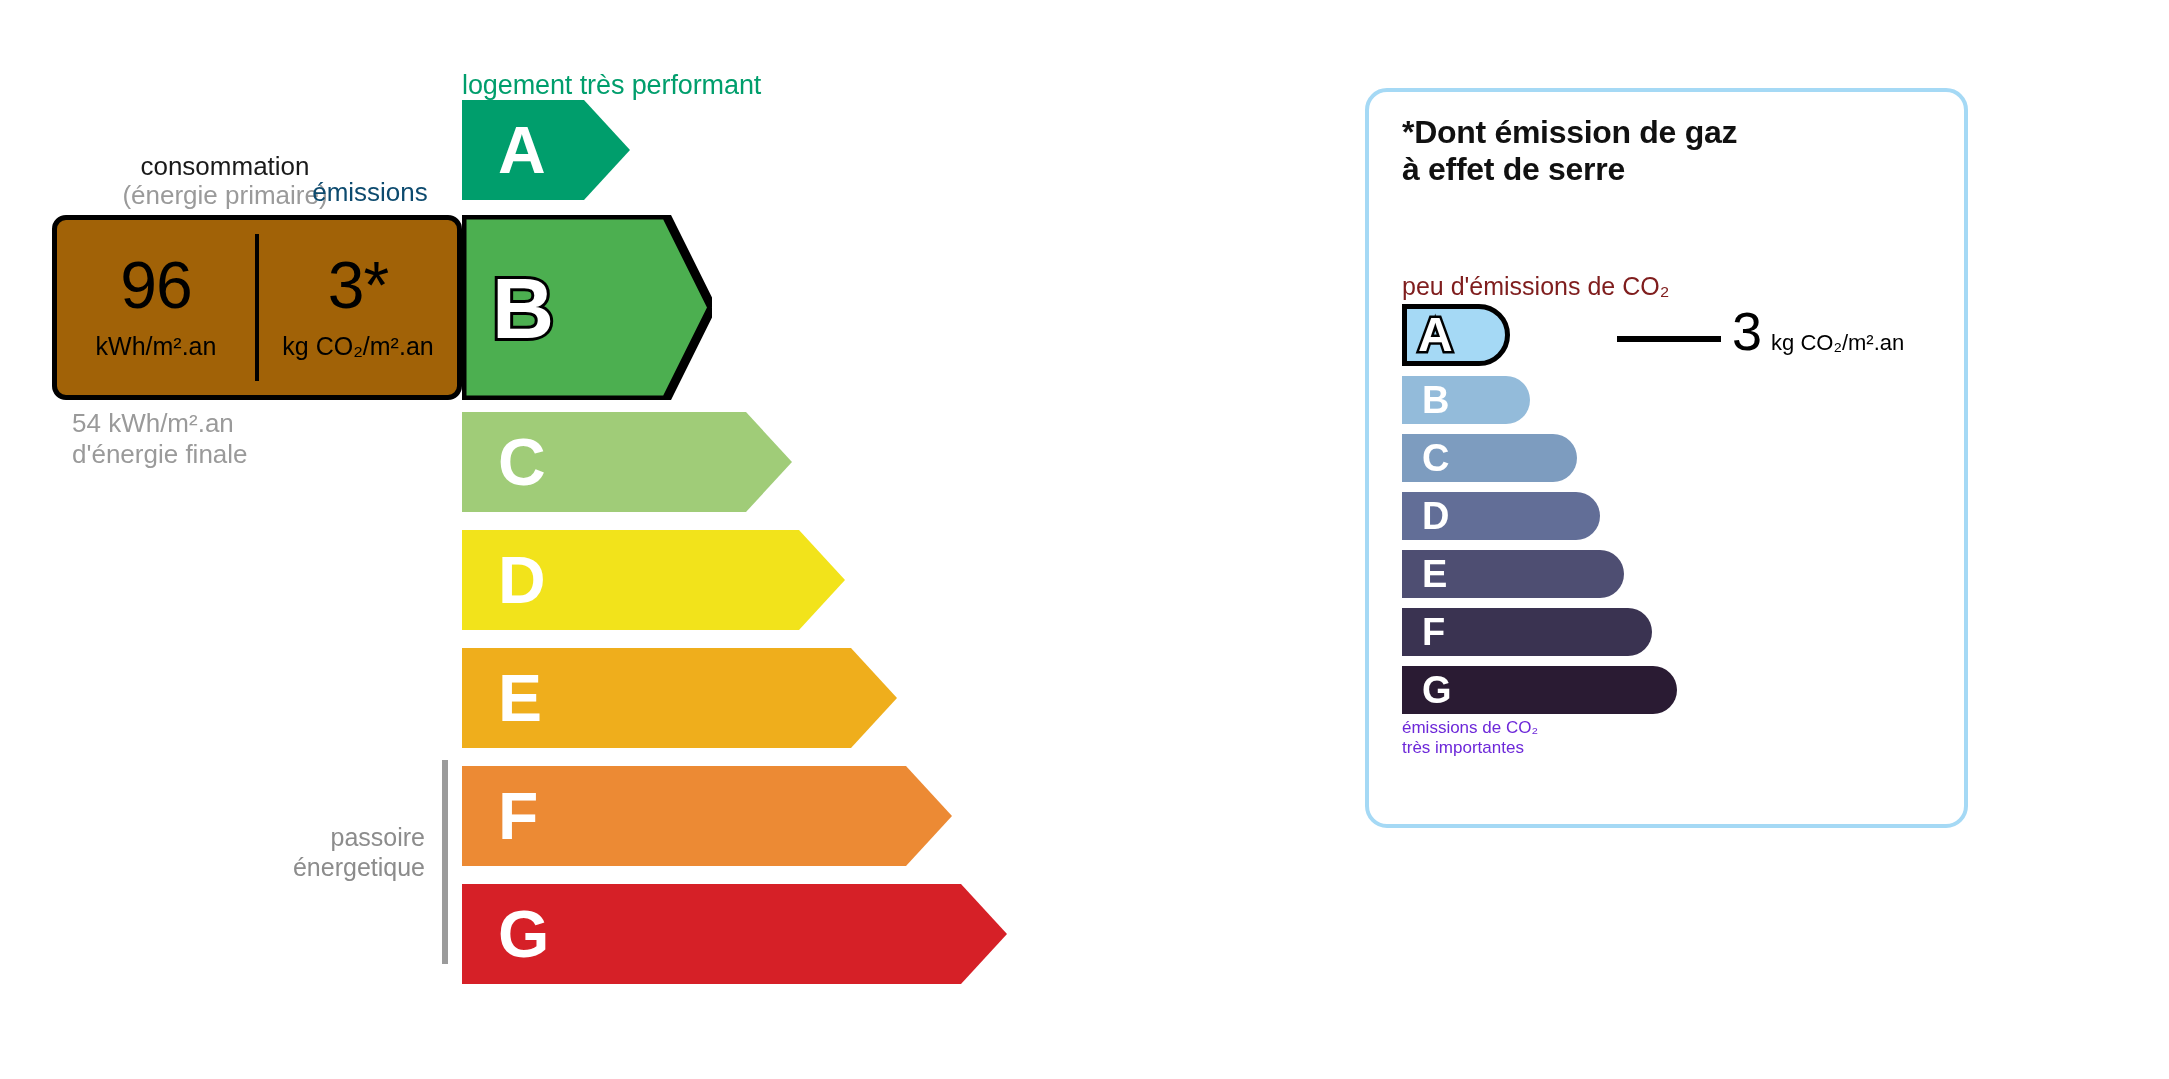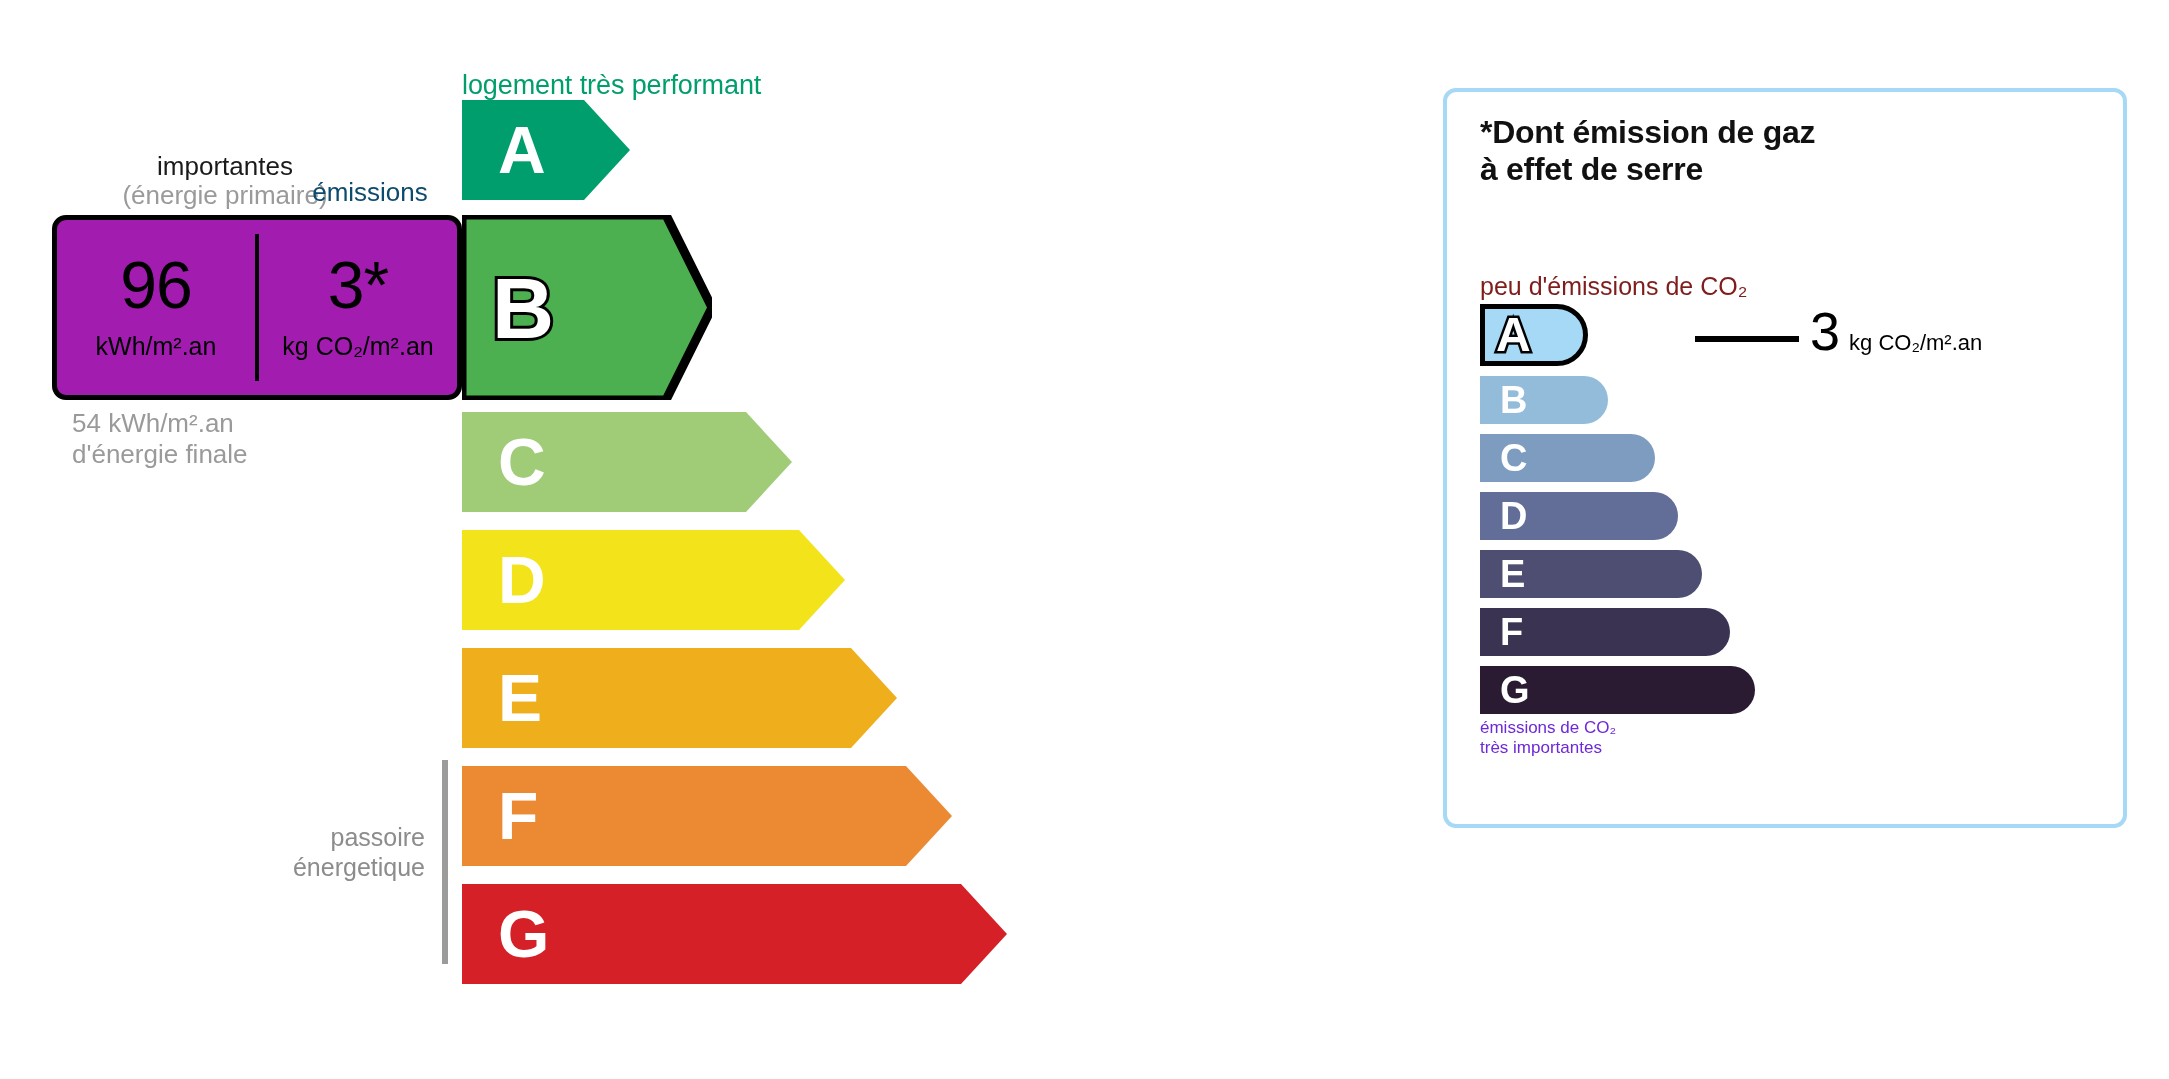--- a/index.html
+++ b/index.html
@@ -69,21 +69,21 @@
 
   
   #value-box {
     position: absolute;
     left: 52px;
     top: 203px;
     width: 410px;
     height: 185px;
     border: 5px solid #000;
     border-radius: 14px;
-    background: #a21caf;
+    background: #a16207;
     box-sizing: border-box;
     display: flex;
     z-index: 6;
   }
   #value-box .cell {
     flex: 1 1 0;
     display: flex;
     flex-direction: column;
     align-items: center;
     justify-content: center;
@@ -170,26 +170,26 @@
     color: #ffffff;
     -webkit-text-stroke: 6px #000;
     paint-order: stroke fill;
     font-size: 86px;
     left: 30px;
   }
 
   
   #co2-panel {
     position: absolute;
-    left: 1443px;
+    left: 1365px;
     top: 88px;
-    width: 684px;
+    width: 603px;
     height: 740px;
     border: 4px solid #A5D9F5;
-    border-radius: 13px;
+    border-radius: 22px;
     background: #ffffff;
     box-sizing: border-box;
   }
   #co2-title {
     position: absolute;
     left: 33px;
     top: 22px;
     font-size: 32px;
     font-weight: bold;
     color: #111;
@@ -279,21 +279,21 @@
   }
 </style>
 </head>
 <body>
 
 <div id="dpe-energy-label">
 
   <div class="top-caption">logement très performant</div>
 
   <div class="hdr-consommation">
-    <span>importantes</span>
+    <span>consommation</span>
     <span class="sub">(énergie primaire)</span>
   </div>
 
   <div class="hdr-emissions">émissions</div>
 
   <div id="value-box">
     <div class="cell">
       <div class="val-num">96</div>
       <div class="val-unit">kWh/m².an</div>
     </div>

